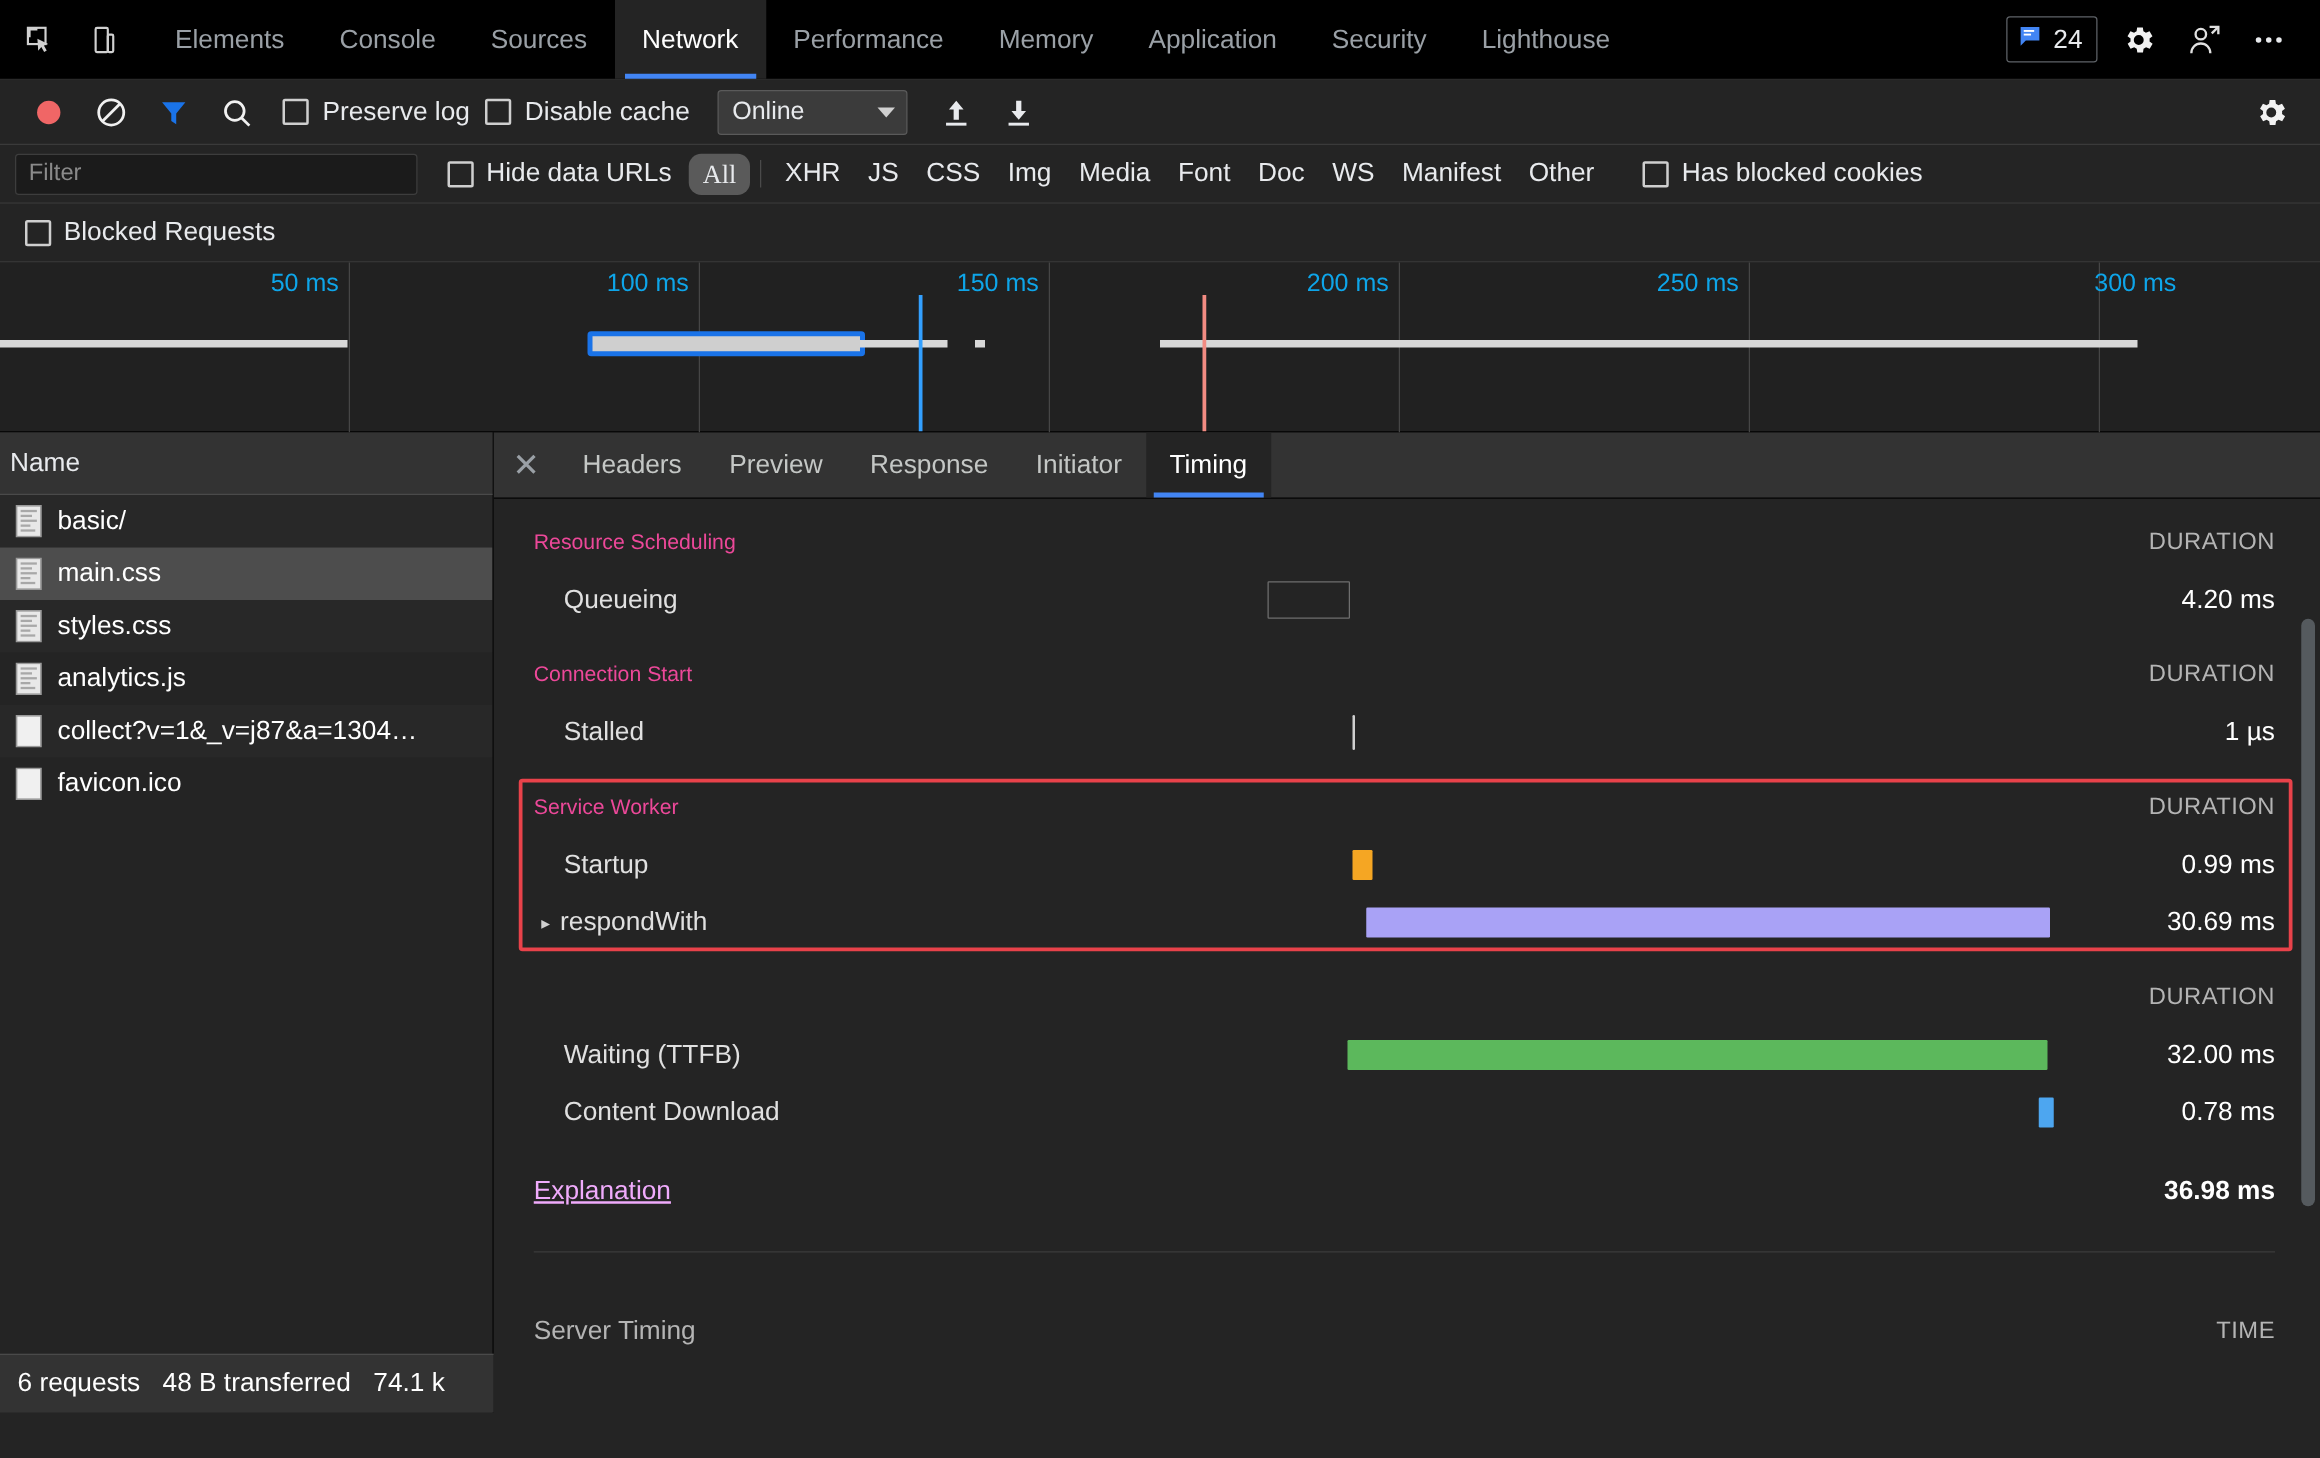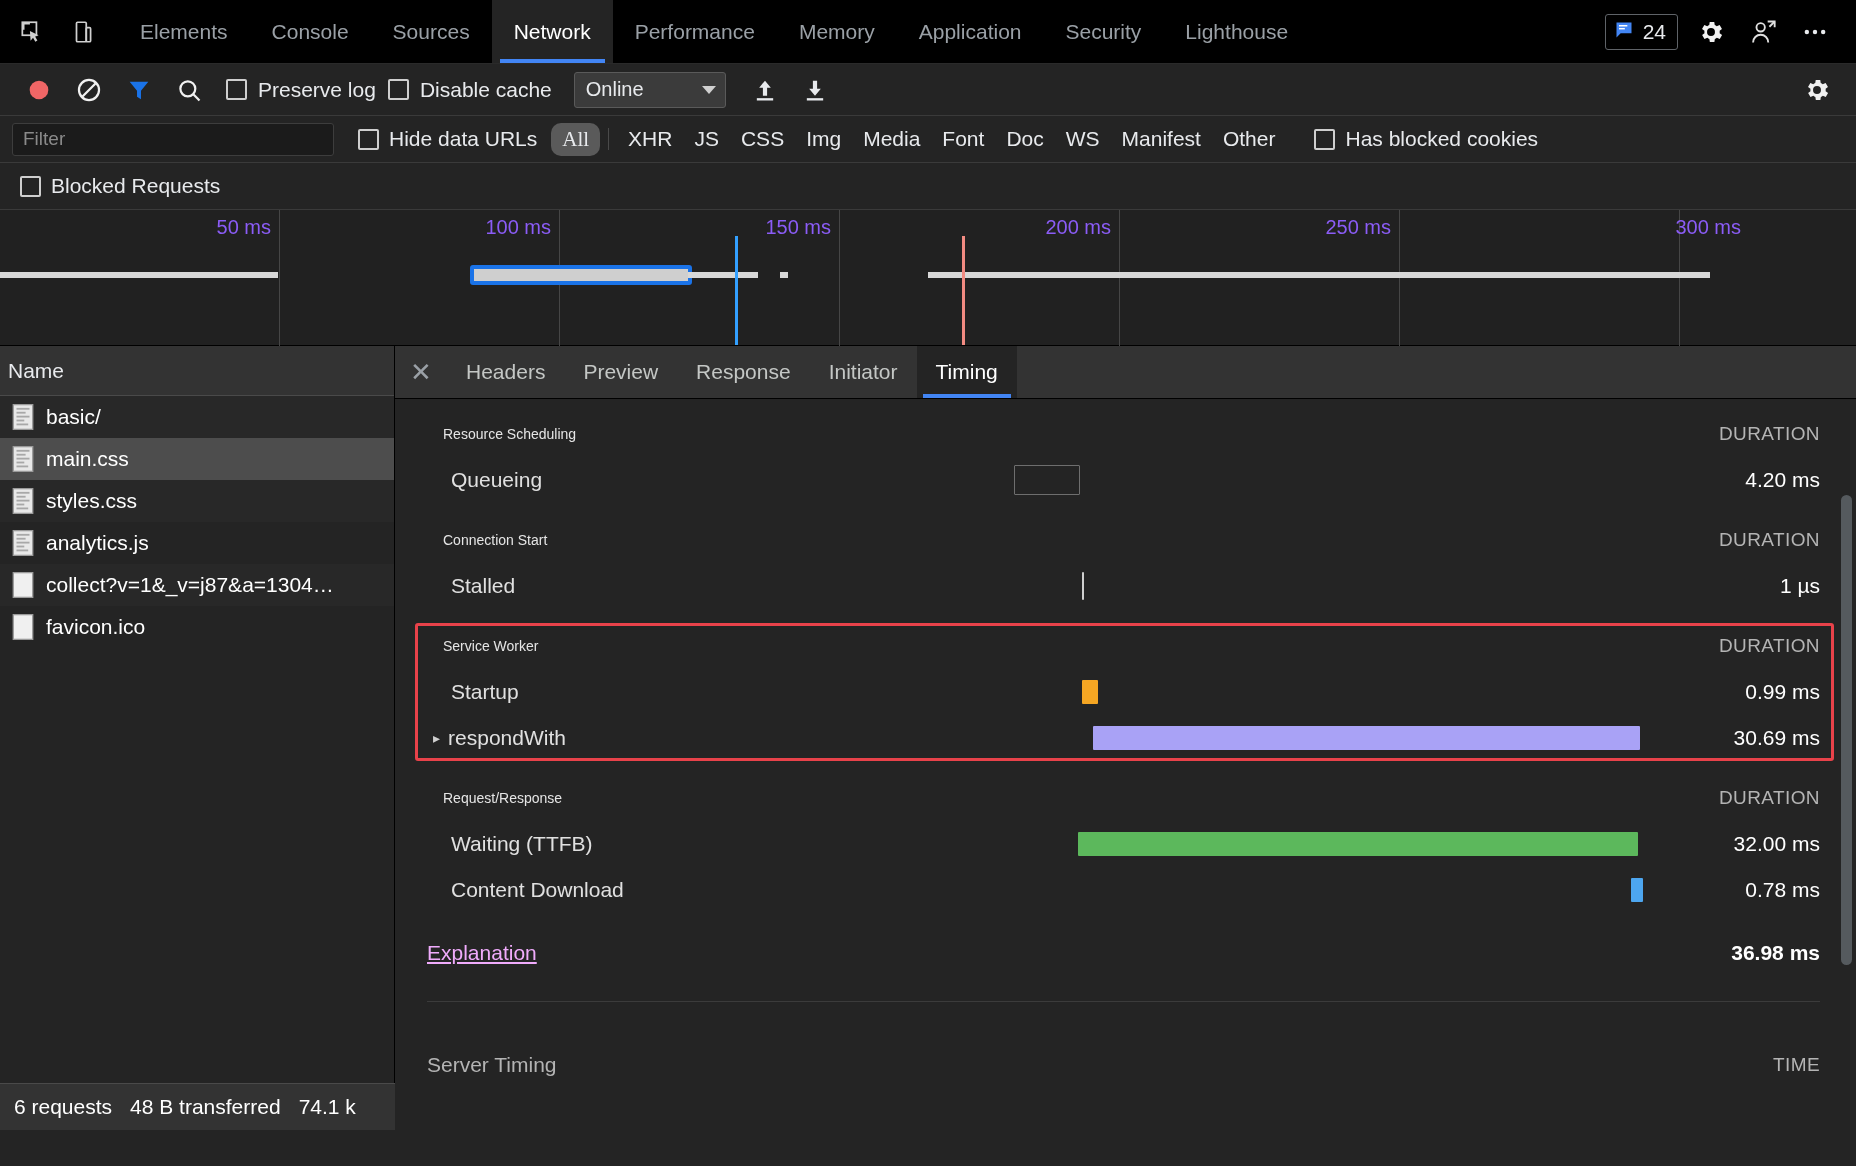--- a/index.html
+++ b/index.html
@@ -137,21 +137,21 @@
     position: relative;
     border-bottom: 1px solid #000;
   }
   .ov-ruler { position: absolute; left:0; right:0; top:0; height: 136px; }
   .ov-div {
     position: absolute; top: 0; bottom: 0;
     width: 1px; background: #464646;
   }
   .ov-label {
     position: absolute; top: 6px;
-    font-size: 20px; color: #8b5cf6;
+    font-size: 20px; color: #0ea5e9;
     transform: translateX(-100%);
     padding-right: 8px;
     white-space: nowrap;
   }
   .ov-track {
     position: absolute; height: 6px;
     background: #d8d8d8;
   }
   .ov-selbox {
     position: absolute;
@@ -246,21 +246,21 @@
     padding-top: 12px;
     overflow: hidden;
   }
   .trow {
     display: flex; align-items: center;
     height: 46px;
     padding: 0 36px 0 32px;
     position: relative;
   }
   .tgroup .tlabel {
-    font-size: 14px; color: #e5e5e5; margin-left: 16px;
+    font-size: 17px; color: #ec4899;
   }
   .tgroup .tdur {
     font-size: 19px; color: #b4b4b4; letter-spacing: 0.4px;
   }
   .titem .tlabel {
     font-size: 21px; color: #e0e0e0; padding-left: 24px;
   }
   .titem .tdur { font-size: 21px; color: #ffffff; }
   .tlabel { width: 380px; flex: 0 0 auto; white-space: nowrap; }
   .tbarcell { flex: 1; position: relative; height: 46px; }
@@ -643,21 +643,20 @@
             <span>respondWith</span>
           </div>
           <div class="tbarcell">
             <div class="bar" style="left:32.5%;width:62%;background:#a9a2f6"></div>
           </div>
           <div class="tdur">30.69 ms</div>
         </div>
       </div>
 
       <div class="trow tgroup" style="margin-top:14px">
-        <div class="tlabel">Request/Response</div>
         <div class="tbarcell"></div>
         <div class="tdur">DURATION</div>
       </div>
       <div class="trow titem">
         <div class="tlabel">Waiting (TTFB)</div>
         <div class="tbarcell">
           <div class="bar" style="left:30.8%;width:63.5%;background:#5cb85c"></div>
         </div>
         <div class="tdur">32.00 ms</div>
       </div>

